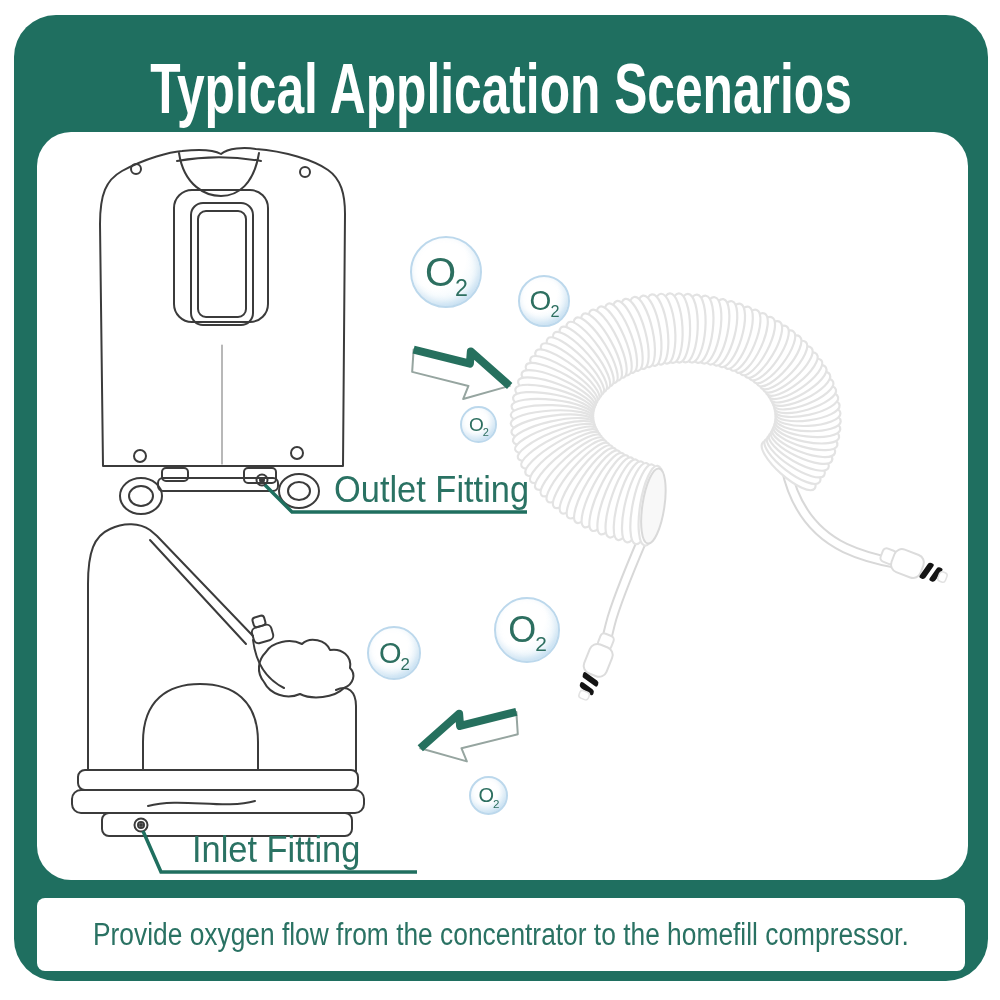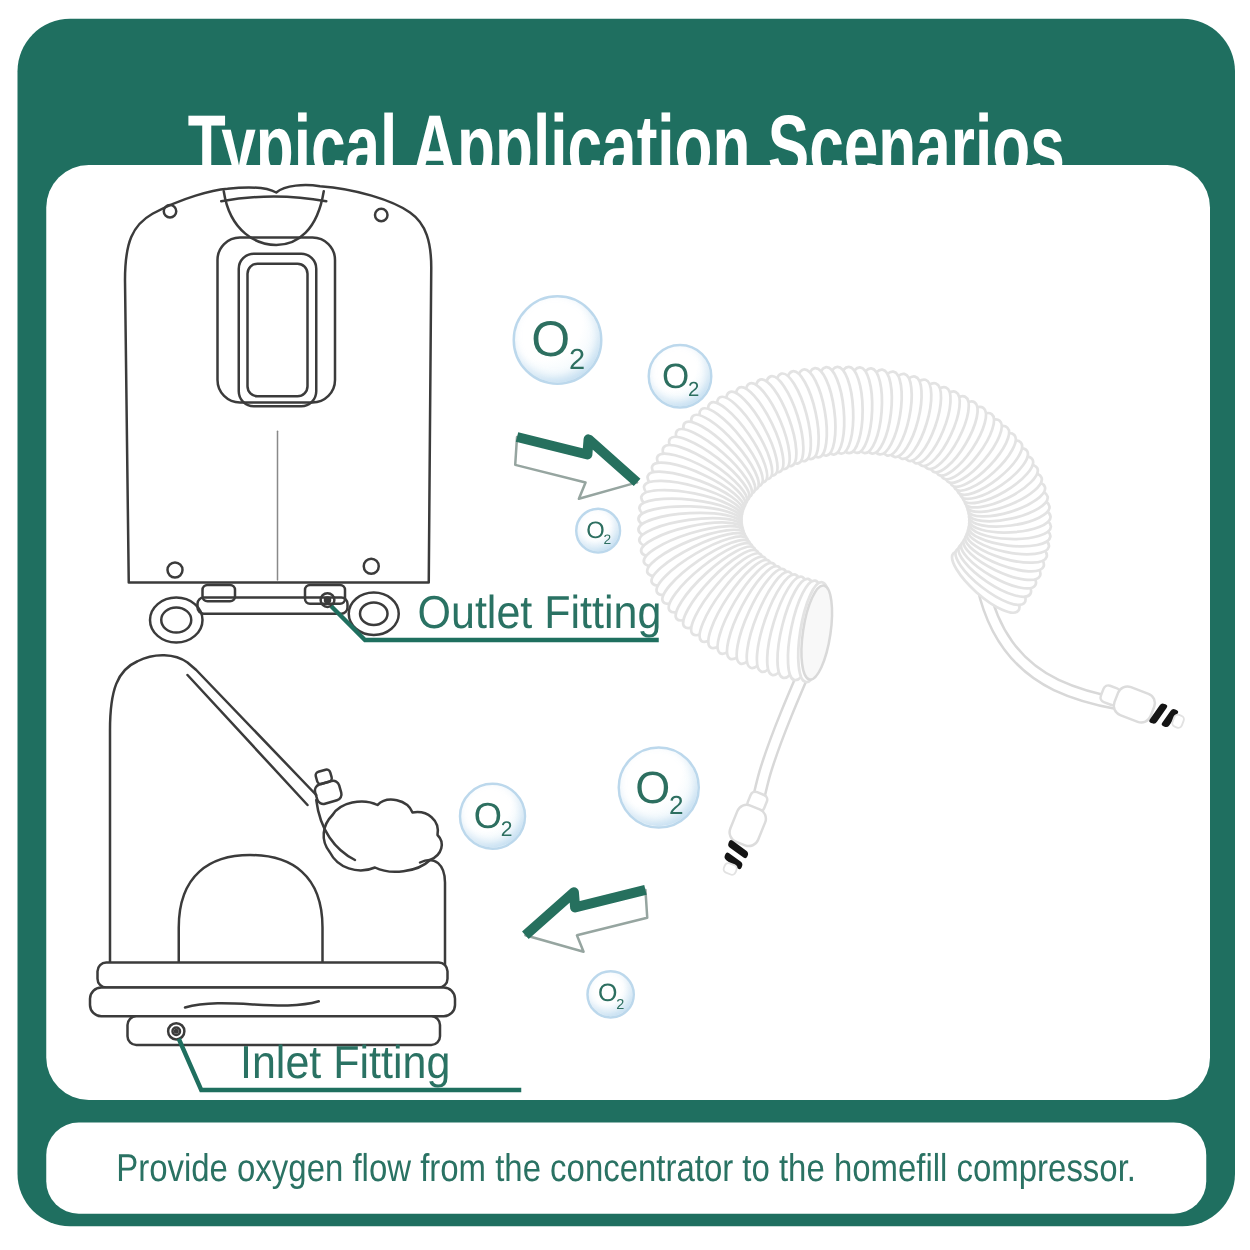--- a/index.html
+++ b/index.html
@@ -6,33 +6,33 @@
   body{
     width:1000px;height:1000px;position:relative;overflow:hidden;
     background:#ffffff;font-family:"Liberation Sans",sans-serif;
   }
   .frame{
     position:absolute;left:14px;top:15px;width:974px;height:966px;
     background:#1f6f60;border-radius:42px;
   }
   .title-row{
     position:absolute;left:14px;top:54px;width:974px;height:70px;
-    display:flex;align-items:center;justify-content:center;margin-top:28px;
+    display:flex;align-items:center;justify-content:center;
   }
   .title-row .title{
     color:#ffffff;font-size:70px;font-weight:bold;white-space:nowrap;
     transform:scaleX(0.71);transform-origin:50% 50%;letter-spacing:0px;
   }
   .content-panel{
     position:absolute;left:37px;top:132px;width:931px;height:748px;
     background:#ffffff;border-radius:34px;
   }
   .banner{
     position:absolute;left:37px;top:898px;width:928px;height:73px;
-    background:#ffffff;border-radius:26px;
+    background:#ffffff;border-radius:8px;
     display:flex;align-items:center;justify-content:center;
   }
   .banner .caption{
     color:#2a7263;font-size:31px;white-space:nowrap;
     transform:scaleX(0.85);transform-origin:50% 50%;
   }
   svg.art{position:absolute;left:0;top:0;z-index:3;}
   .fit-label{
     position:absolute;z-index:4;color:#2a7263;font-size:37px;line-height:37px;
     white-space:nowrap;transform:scaleX(0.93);transform-origin:0 0;

